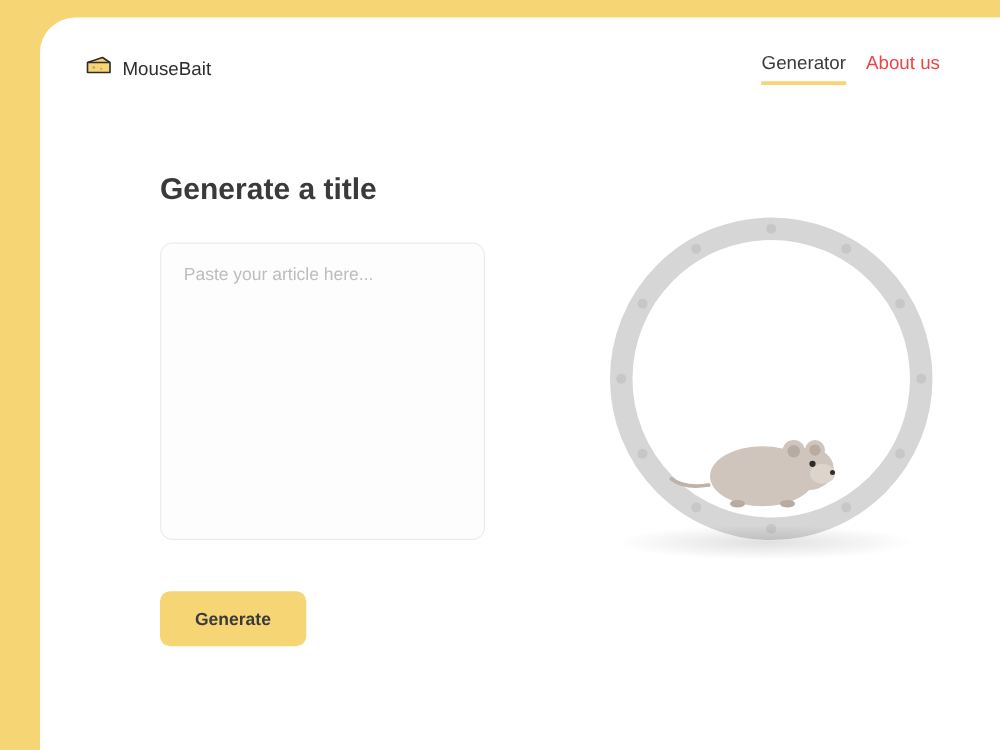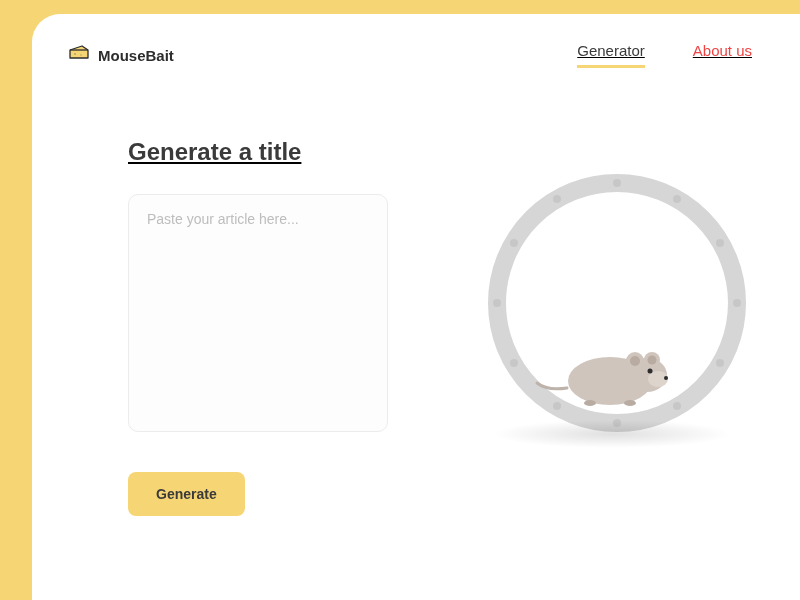--- a/index.html
+++ b/index.html
@@ -24,45 +24,43 @@
       display: flex;
       justify-content: space-between;
       align-items: center;
     }
     .logo {
       display: flex;
       align-items: center;
       gap: 8px;
     }
     .logo-text {
-      font-weight: 700;
+      font-weight: 400;
       font-size: 15px;
       color: #2d2d2d;
     }
     .nav {
       display: flex;
-      gap: 48px;
-      text-decoration: underline;
+      gap: 16px;
     }
     .nav-item {
       font-size: 15px;
       color: #ef4444;
       cursor: pointer;
       padding-bottom: 6px;
     }
     .nav-item.active {
       color: #3a3a3a;
       border-bottom: 3px solid #f6d574;
     }
     .main {
       margin-top: 70px;
       margin-left: 60px;
       display: flex;
       gap: 76px;
-      text-decoration: underline;
     }
     .left { width: 270px; }
     .title {
       font-size: 24px;
       font-weight: 700;
       color: #3a3a3a;
       margin-bottom: 28px;
     }
     .textarea {
       width: 260px;

